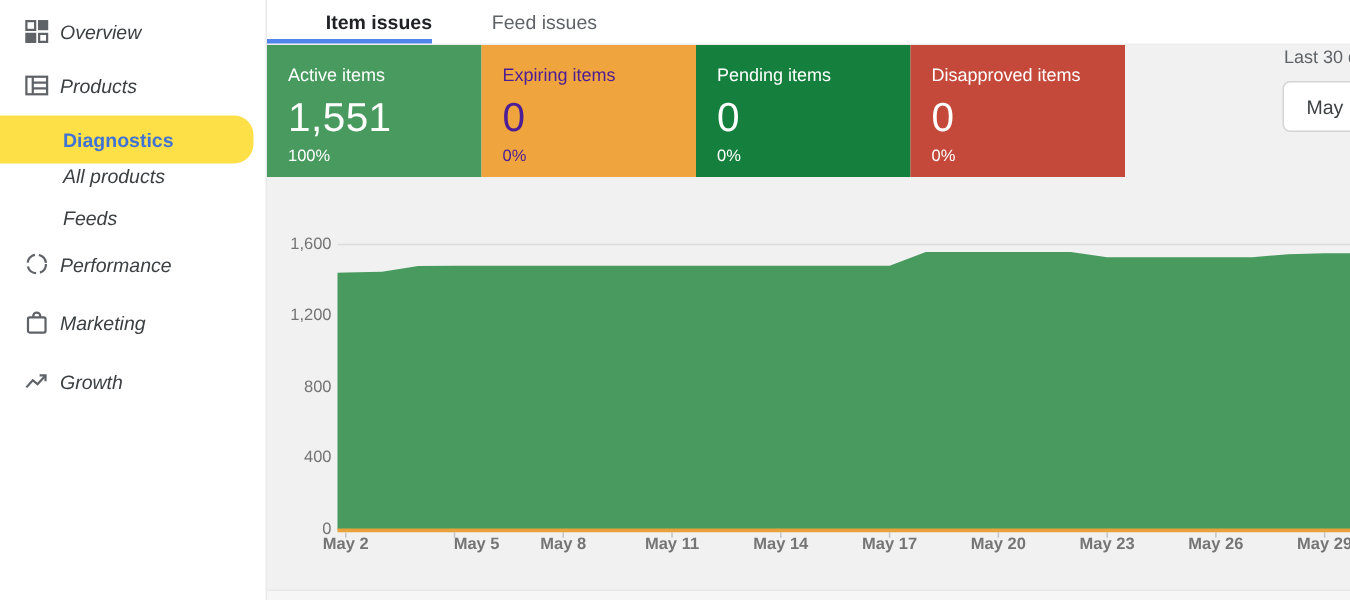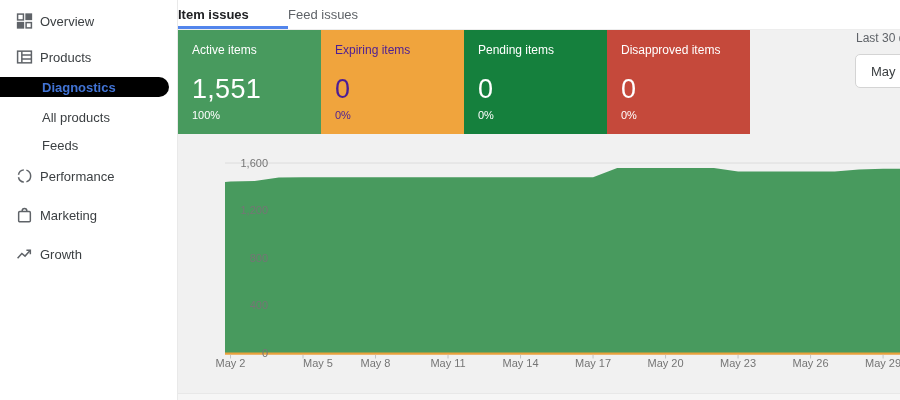--- a/index.html
+++ b/index.html
@@ -13,60 +13,60 @@
   
   .sidebar{
     position:absolute;left:0;top:0;width:178px;height:400px;background:#ffffff;
     border-right:1px solid #e9e9e9;box-sizing:border-box;z-index:5;
   }
   .nav-item{
     position:absolute;left:0;width:176px;height:22px;display:flex;align-items:center;
     font-size:13px;color:#3c4043;cursor:pointer;
   }
   .nav-item .ic{position:absolute;left:16px;top:50%;transform:translateY(-50%);width:17px;height:17px;display:flex;}
-  .nav-item .lbl{position:absolute;left:40px;white-space:nowrap;}
+  .nav-item .lbl{position:absolute;left:40px;white-space:nowrap;font-style:italic;}
   .nav-sub .lbl{left:42px;}
   .nav-pill{
-    position:absolute;left:0;top:77px;width:169px;height:20px;background:#000000;
+    position:absolute;left:0;top:77px;width:169px;height:32px;background:#fde047;
     border-radius:0 13px 13px 0;display:flex;align-items:center;cursor:pointer;
   }
   .nav-pill .lbl{position:absolute;left:42px;font-size:13px;font-weight:bold;color:#4173d4;white-space:nowrap;}
   .ic svg{width:100%;height:100%;stroke:#5f6368;fill:none;stroke-width:1.4;}
 
   
   .main{
     position:absolute;left:178px;top:0;width:722px;height:400px;background:#f1f1f1;overflow:hidden;
   }
   .tabbar{
     position:absolute;left:0;top:0;width:722px;height:30px;background:#ffffff;
     border-bottom:1px solid #ededed;box-sizing:border-box;display:flex;z-index:4;
   }
-  .tab{width:110px;display:flex;align-items:center;justify-content:flex-start;
+  .tab{width:110px;display:flex;align-items:center;justify-content:flex-end;
     font-size:13px;color:#5f6368;cursor:pointer;}
   .tab.active{color:#202124;font-weight:bold;}
   .tab-underline{position:absolute;left:0;bottom:0;width:110px;height:3px;background:#5285ec;}
 
   .cards{position:absolute;left:0;top:30px;display:flex;z-index:3;}
-  .card{width:143px;height:104px;box-sizing:border-box;padding:13px 8px 0 14px;cursor:pointer;}
+  .card{width:143px;height:88px;box-sizing:border-box;padding:13px 8px 0 14px;cursor:pointer;}
   .card-title{font-size:12px;line-height:14px;white-space:nowrap;}
-  .card-value{font-size:27px;line-height:28px;margin-top:18px;letter-spacing:.3px;}
+  .card-value{font-size:27px;line-height:28px;margin-top:7px;letter-spacing:.3px;}
   .card-pct{font-size:11px;margin-top:6px;}
 
   .range-label{position:absolute;top:31px;left:678px;font-size:12px;color:#5f6368;white-space:nowrap;z-index:3;}
   .date-btn{
     position:absolute;top:54px;left:677px;width:72px;height:34px;background:#ffffff;
     border:1px solid #d4d4d4;border-radius:5px;box-sizing:border-box;
     font-family:inherit;font-size:13px;color:#3c4043;text-align:left;padding:0 0 0 15px;cursor:pointer;z-index:3;
   }
 
   
   #chart-layer{position:absolute;left:0;top:0;width:722px;height:400px;z-index:1;}
   #chart-layer svg{position:absolute;left:0;top:0;}
-  .ytick{position:absolute;left:0;width:43px;text-align:right;font-size:11px;color:#757575;white-space:nowrap;padding-left:47px;}
-  .xtick{position:absolute;width:60px;text-align:center;font-size:11px;color:#757575;top:357px;white-space:nowrap;}
+  .ytick{position:absolute;left:0;width:43px;text-align:right;font-size:11px;color:#757575;white-space:nowrap;}
+  .xtick{position:absolute;width:60px;text-align:center;font-size:11px;color:#757575;top:357px;white-space:nowrap;font-weight:bold;}
   .bottom-strip{position:absolute;left:0;top:393px;width:722px;height:7px;background:#f6f6f6;border-top:1px solid #e8e8e8;z-index:2;}
 </style>
 </head>
 <body>
 
 <div class="screen">
 
   <aside class="sidebar">
 
     <div class="nav-item" style="top:10px">

